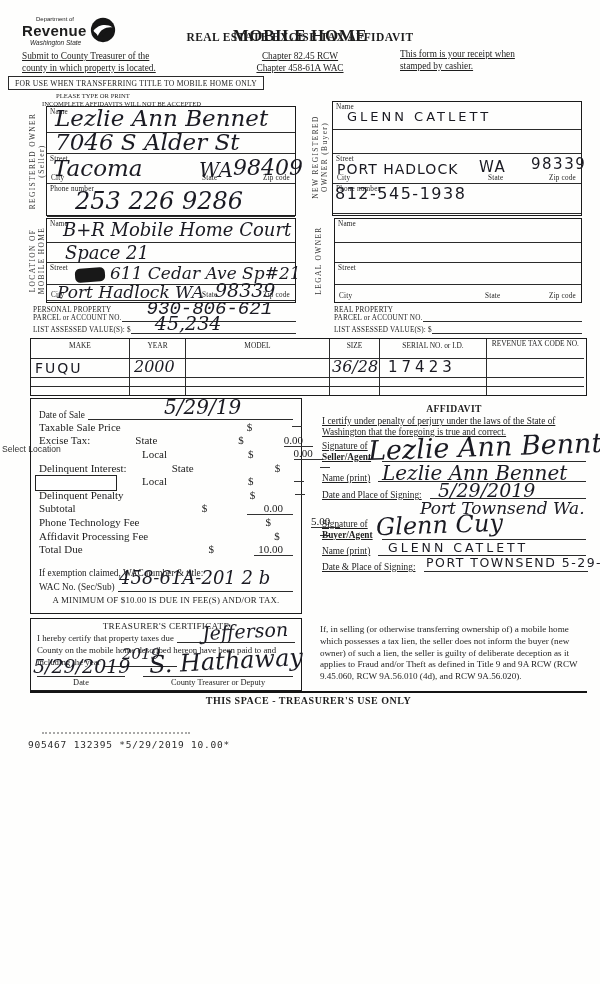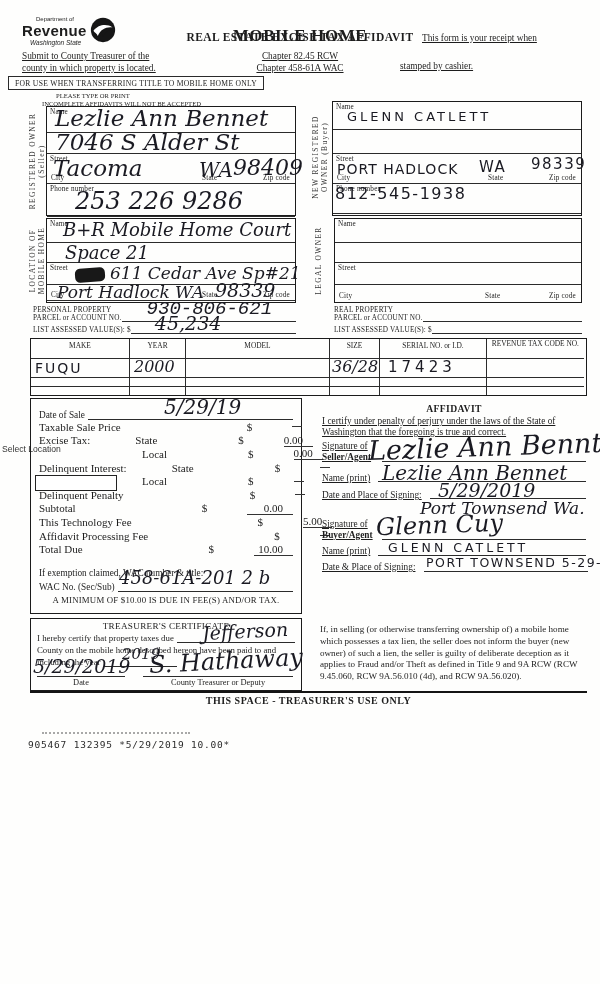--- a/index.html
+++ b/index.html
@@ -65,21 +65,21 @@
 
   <div class="abs ctr b" style="left:150px; top:18px; width:300px; font-size:17px; letter-spacing:.6px;margin-top:8px;">MOBILE HOME</div>
   <div class="abs ctr b" style="left:110px; top:31px; width:380px; font-size:11.5px; letter-spacing:.4px;">REAL ESTATE EXCISE TAX AFFIDAVIT</div>
 
   <div class="abs txt9" style="left:22px; top:51px;">Submit to County Treasurer of the</div>
   <div class="abs txt9" style="left:22px; top:63px;">county in which property is located.</div>
 
   <div class="abs ctr txt9" style="left:200px; top:51px; width:200px;">Chapter 82.45 RCW</div>
   <div class="abs ctr txt9" style="left:200px; top:63px; width:200px;">Chapter 458-61A WAC</div>
 
-  <div class="abs txt9" style="left:400px; top:33px;margin-left:22px;">This form is your receipt when</div>
+  <div class="abs txt9" style="left:400px; top:49px;">This form is your receipt when</div>
   <div class="abs txt9" style="left:400px; top:61px;">stamped by cashier.</div>
 
   <div class="abs" style="left:8px; top:76px; border:1.2px solid #2a2a2a; padding:1.5px 6px; font-size:7.6px; letter-spacing:.3px;">FOR USE WHEN TRANSFERRING TITLE TO MOBILE HOME ONLY</div>
   <div class="abs" style="left:56px; top:92px; font-size:6.6px;">PLEASE TYPE OR PRINT</div>
   <div class="abs" style="left:42px; top:100px; font-size:6.6px;">INCOMPLETE AFFIDAVITS WILL NOT BE ACCEPTED</div>
 
   <div class="vlabel" style="left:28px; top:216px; width:110px;">REGISTERED OWNER (Seller)</div>
   <div class="fbox" style="left:46px; top:106px; width:250px; height:110px;">
     <div class="frow" style="height:26px;">
       <span class="lbl rl">Name</span>
@@ -286,21 +286,21 @@
         <span class="fl-val"></span>
     </div>
     <div class="fee-line">
       <span class="fl-main">Subtotal</span>
         <span class="fl-sub"></span>
         <span class="fl-dots"></span>
         <span class="fl-cur">$</span>
         <span class="fl-val">0.00</span>
     </div>
     <div class="fee-line">
-      <span class="fl-main">This Technology Fee</span>
+      <span class="fl-main">Phone Technology Fee</span>
         <span class="fl-sub"></span>
         <span class="fl-dots"></span>
         <span class="fl-cur">$</span>
         <span class="fl-val">5.00</span>
     </div>
     <div class="fee-line">
       <span class="fl-main">Affidavit Processing Fee</span>
         <span class="fl-sub"></span>
         <span class="fl-dots"></span>
         <span class="fl-cur">$</span>

